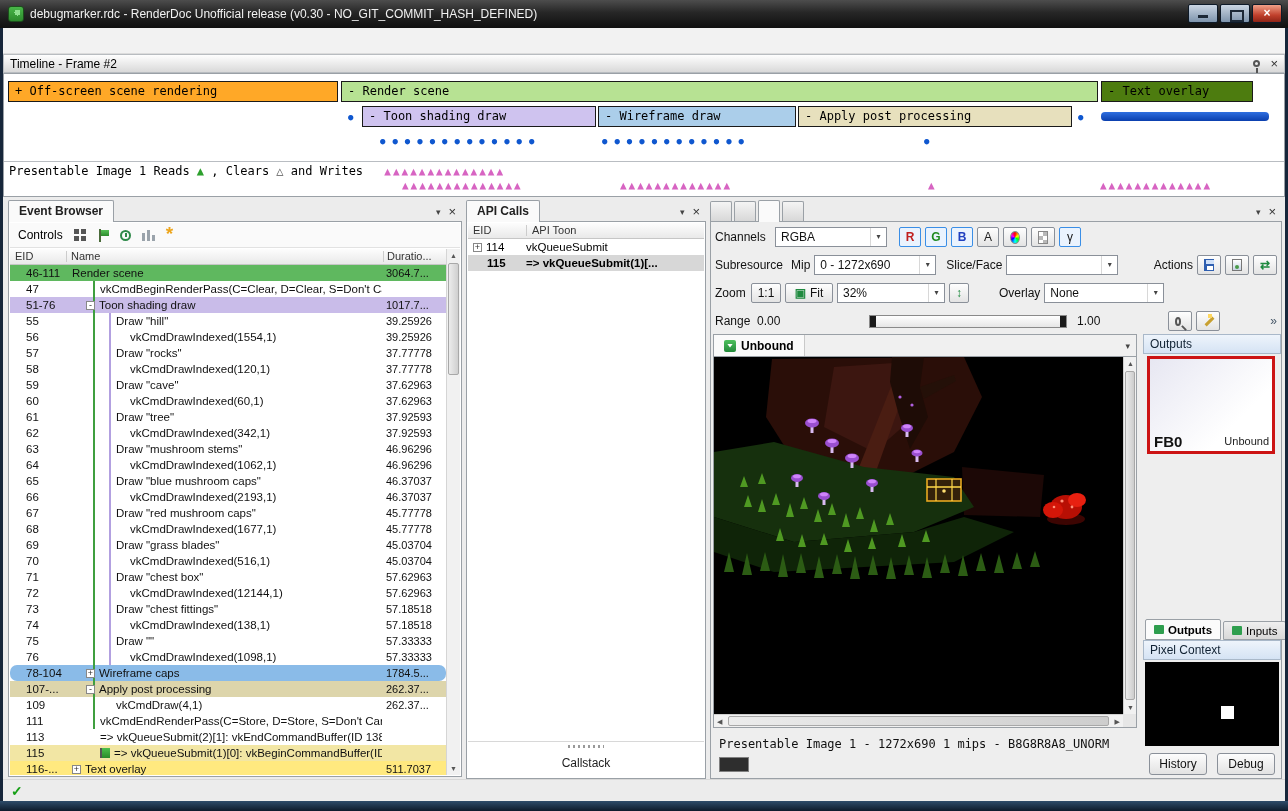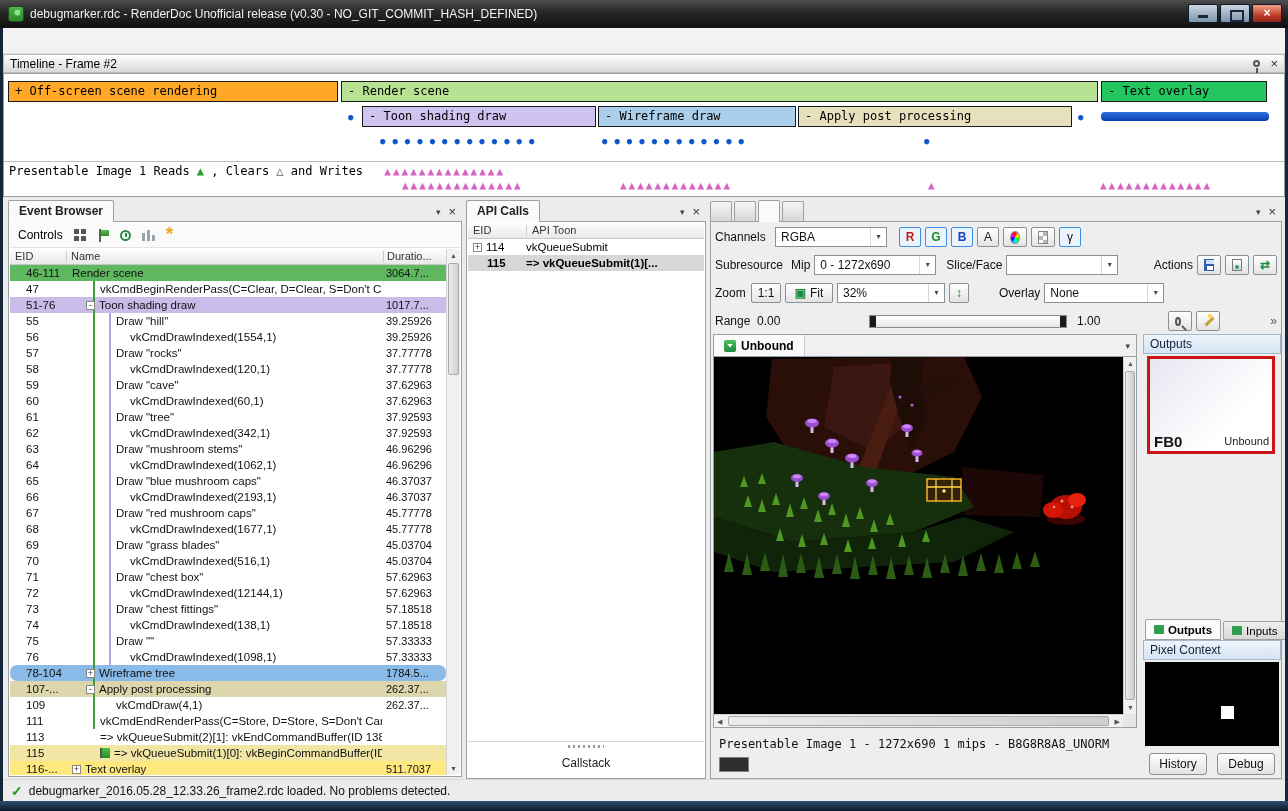--- a/index.html
+++ b/index.html
@@ -209,21 +209,21 @@
     <span>Timeline - Frame #2</span>
     <span class="sp">
       <span class="pin-icon"></span>
       <span class="xsmall">×</span>
     </span>
   </div>
 
   <div class="tl-body">
     <div class="tl-bar" style="left:337px;top:7px;width:757px;background:#b7e293;">- Render scene</div>
     <div class="tl-bar" style="left:4px;top:7px;width:330px;background:#ffa827;">+ Off-screen scene rendering</div>
-    <div class="tl-bar" style="left:1097px;top:7px;width:166px;background:#22c55e;">- Text overlay</div>
+    <div class="tl-bar" style="left:1097px;top:7px;width:152px;background:#4d7c0f;">- Text overlay</div>
 
     <span class="dotrow" style="left:344px;top:36px;">●</span>
     <div class="tl-bar" style="left:358px;top:32px;width:234px;background:#cfc3ef;">- Toon shading draw</div>
     <div class="tl-bar" style="left:594px;top:32px;width:198px;background:#abceea;">- Wireframe draw</div>
     <div class="tl-bar" style="left:794px;top:32px;width:274px;background:#e7e0bd;">- Apply post processing</div>
     <span class="dotrow" style="left:1074px;top:36px;">●</span>
     <div class="bluebar" style="left:1097px;top:38px;width:168px;"></div>
 
     <span class="dotrow" style="left:376px;top:60px;">●●●●●●●●●●●●●</span>
     <span class="dotrow" style="left:598px;top:60px;">●●●●●●●●●●●●</span>
@@ -442,21 +442,21 @@
           <span class="c-eid">76</span>
           <span class="c-name">
             <span>vkCmdDrawIndexed(1098,1)</span>
           </span>
           <span class="c-dur">57.33333</span>
         </div>
         <div class="ebrow r-blue ind1 gd1">
           <span class="c-eid">78-104</span>
           <span class="c-name">
             <span class="mk">+</span>
-            <span>Wireframe tree</span>
+            <span>Wireframe caps</span>
           </span>
           <span class="c-dur">1784.5...</span>
         </div>
         <div class="ebrow r-tan ind1 gd1">
           <span class="c-eid">107-...</span>
           <span class="c-name">
             <span class="mk">-</span>
             <span>Apply post processing</span>
           </span>
           <span class="c-dur">262.37...</span>
@@ -747,16 +747,15 @@
     <div class="sideheader" style="top:418px;left:432px;width:138px;">Pixel Context</div>
     <div class="pc-view">
       <div class="pc-px"></div>
     </div>
     <button class="side-btn" style="left:438px;">History</button>
     <button class="side-btn" style="left:506px;">Debug</button>
   </div>
 
   <div class="statusbar">
     <span class="ok-check">✓</span>
-    <span>debugmarker_2016.05.28_12.33.26_frame2.rdc loaded. No problems detected.</span>
   </div>
   <div class="bottombar"></div>
 </div>
 
 </body></html>

